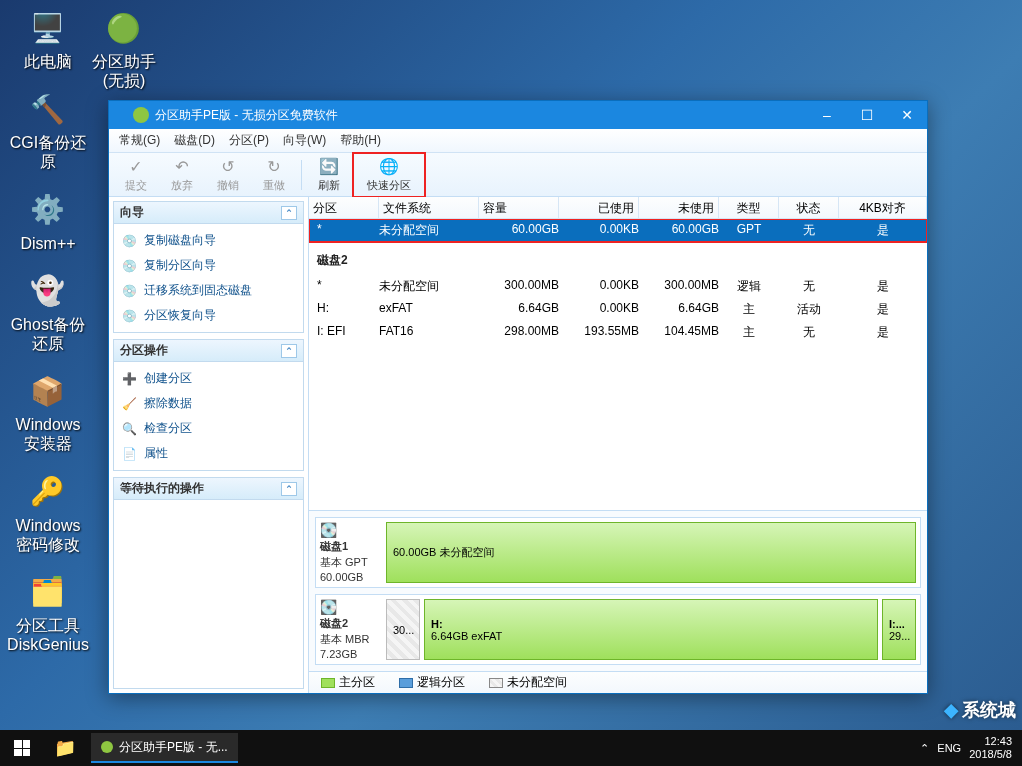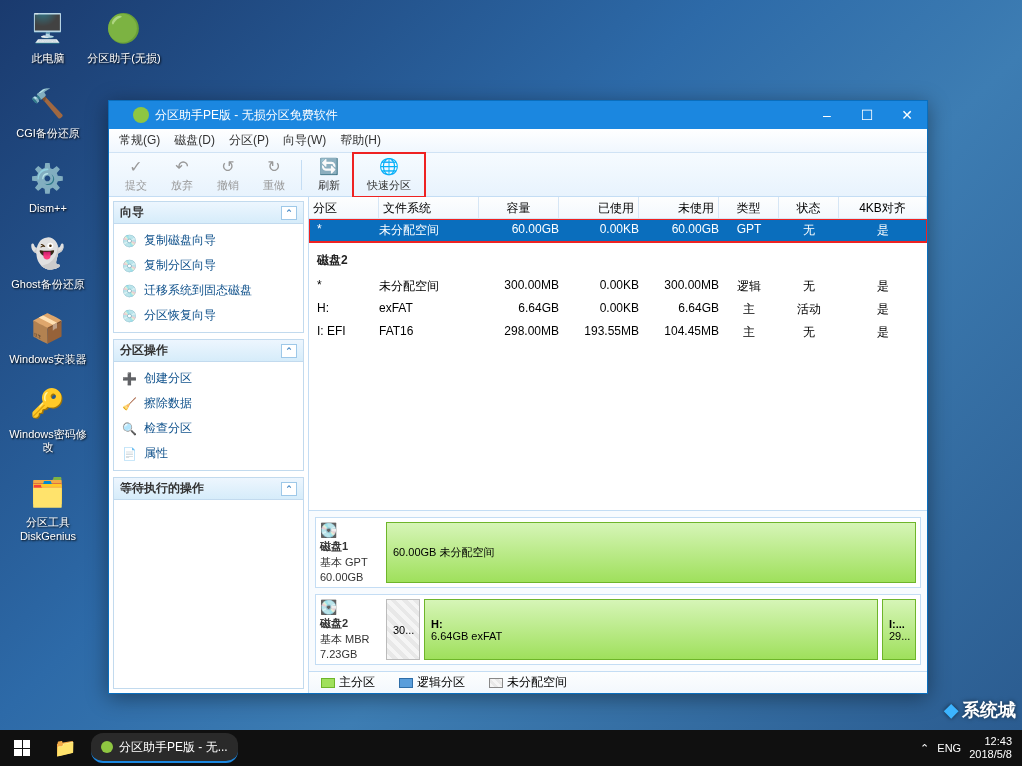--- a/index.html
+++ b/index.html
@@ -11,21 +11,21 @@
     font-family: "Microsoft YaHei", Tahoma, Arial, sans-serif;
     font-size: 12px;
     overflow: hidden;
     position: relative;
   }
 
   
   .desktop-icons { position: absolute; top: 8px; left: 8px; display: flex; flex-direction: column; gap: 18px; }
   .desktop-icon { display: flex; flex-direction: column; align-items: center; width: 80px; color: white; text-align: center; }
   .desktop-icon .ico { width: 40px; height: 40px; margin-bottom: 4px; display:flex; align-items:center; justify-content:center; font-size:28px; }
-  .desktop-icon .lbl { font-size: 11px; text-shadow: 1px 1px 2px black; line-height: 1.2; }
+  .desktop-icon .lbl { font-size: 16px; text-shadow: 1px 1px 2px black; line-height: 1.2; }
 
   
   .window {
     position: absolute;
     left: 108px; top: 100px;
     width: 820px; height: 594px;
     background: #fff;
     border: 1px solid #0a6ebd;
     box-shadow: 0 4px 20px rgba(0,0,0,.4);
     display: flex; flex-direction: column;
@@ -54,21 +54,21 @@
   .panelhead .chev { width:16px; height:14px; border:1px solid #9ec8e8; background:#fff; display:flex; align-items:center; justify-content:center; font-size:9px; color:#4a8cc7;}
   .panelbody { padding:4px 2px; }
   .panelitem { display:flex; align-items:center; gap:6px; padding:4px 6px; color:#10528c; }
   .panelitem .pi { width:16px; height:16px; display:flex; align-items:center; justify-content:center; font-size:12px; }
 
   
   .rightpanel { flex:1; display:flex; flex-direction:column; min-width:0; }
 
   .tablehead { height:22px; background:linear-gradient(#fdfefe,#f3f8fd); border-bottom:1px solid #d6e6f5; display:flex; font-size:12px; }
   .tablehead div { border-right:1px solid #d6e6f5; padding:3px 4px; }
-  .th-part { width:70px; } .th-fs { width:100px; } .th-cap{width:80px;text-align:center;} .th-used{width:80px;text-align:right;} .th-free{width:80px;text-align:right;} .th-type{width:60px;text-align:center;} .th-stat{width:60px;text-align:center;} .th-4k{flex:1;text-align:center;}
+  .th-part { width:70px; } .th-fs { width:100px; } .th-cap{width:80px;text-align:left;} .th-used{width:80px;text-align:right;} .th-free{width:80px;text-align:right;} .th-type{width:60px;text-align:center;} .th-stat{width:60px;text-align:center;} .th-4k{flex:1;text-align:center;}
 
   .tablebody { flex:1; overflow:auto; padding:0; font-size:12px; background:#fff; }
   .diskhead { font-weight:bold; padding:10px 8px 6px; color:#222; }
   .row { display:flex; padding:3px 0; }
   .row.sel { background:#0a6ebd; color:#fff; outline:2px solid #e22; outline-offset:-1px;}
   .row div:nth-child(1){width:70px; padding-left:8px;}
   .row div:nth-child(2){width:100px;}
   .row div:nth-child(3){width:80px;text-align:right;}
   .row div:nth-child(4){width:80px;text-align:right;}
   .row div:nth-child(5){width:80px;text-align:right;}
@@ -89,21 +89,21 @@
   .legend { height:22px; border-top:1px solid #c4ddf4; display:flex; align-items:center; gap:24px; padding:0 12px; font-size:12px; background:linear-gradient(#fdfefe,#f3f8fd);}
   .legend .sw { width:14px; height:10px; display:inline-block; border:1px solid #888; margin-right:4px; vertical-align:middle;}
   .legend .sw.green{background:#9fe05c;border-color:#6eb52a;}
   .legend .sw.blue{background:#5a9edb;border-color:#2f6ea8;}
   .legend .sw.gray{background:repeating-linear-gradient(45deg,#f5f5f5,#f5f5f5 3px,#e8e8e8 3px,#e8e8e8 6px);}
 
   
   .taskbar { position:absolute; bottom:0; left:0; right:0; height:36px; background:#101010; display:flex; align-items:center; color:#fff; }
   .taskbar .start { width:44px; height:36px; display:flex; align-items:center; justify-content:center; }
   .taskbar .pin { width:44px; height:36px; display:flex; align-items:center; justify-content:center; color:#f5d76e; font-size:18px;}
-  .taskbar .task { height:30px; display:flex; align-items:center; gap:6px; padding:0 10px; background:#2a2a2a; margin:3px; font-size:12px; border-bottom:2px solid #1b87e0;border-radius:12px;}
+  .taskbar .task { height:30px; display:flex; align-items:center; gap:6px; padding:0 10px; background:#2a2a2a; margin:3px; font-size:12px; border-bottom:2px solid #1b87e0;}
   .taskbar .tray { margin-left:auto; display:flex; align-items:center; gap:8px; padding:0 10px; font-size:11px; }
   .taskbar .clock { text-align:right; line-height:1.2; }
 
   .watermark { position:absolute; right:6px; bottom:44px; color:#fff; font-size:18px; font-weight:bold; text-shadow:0 0 4px rgba(0,0,0,.6); display:flex; align-items:center; gap:4px;}
 
   .winflag { display:grid; grid-template-columns:1fr 1fr; grid-template-rows:1fr 1fr; gap:1px; width:16px; height:16px; }
   .winflag span { background:#fff; }
 </style>
 </head>
 <body>

